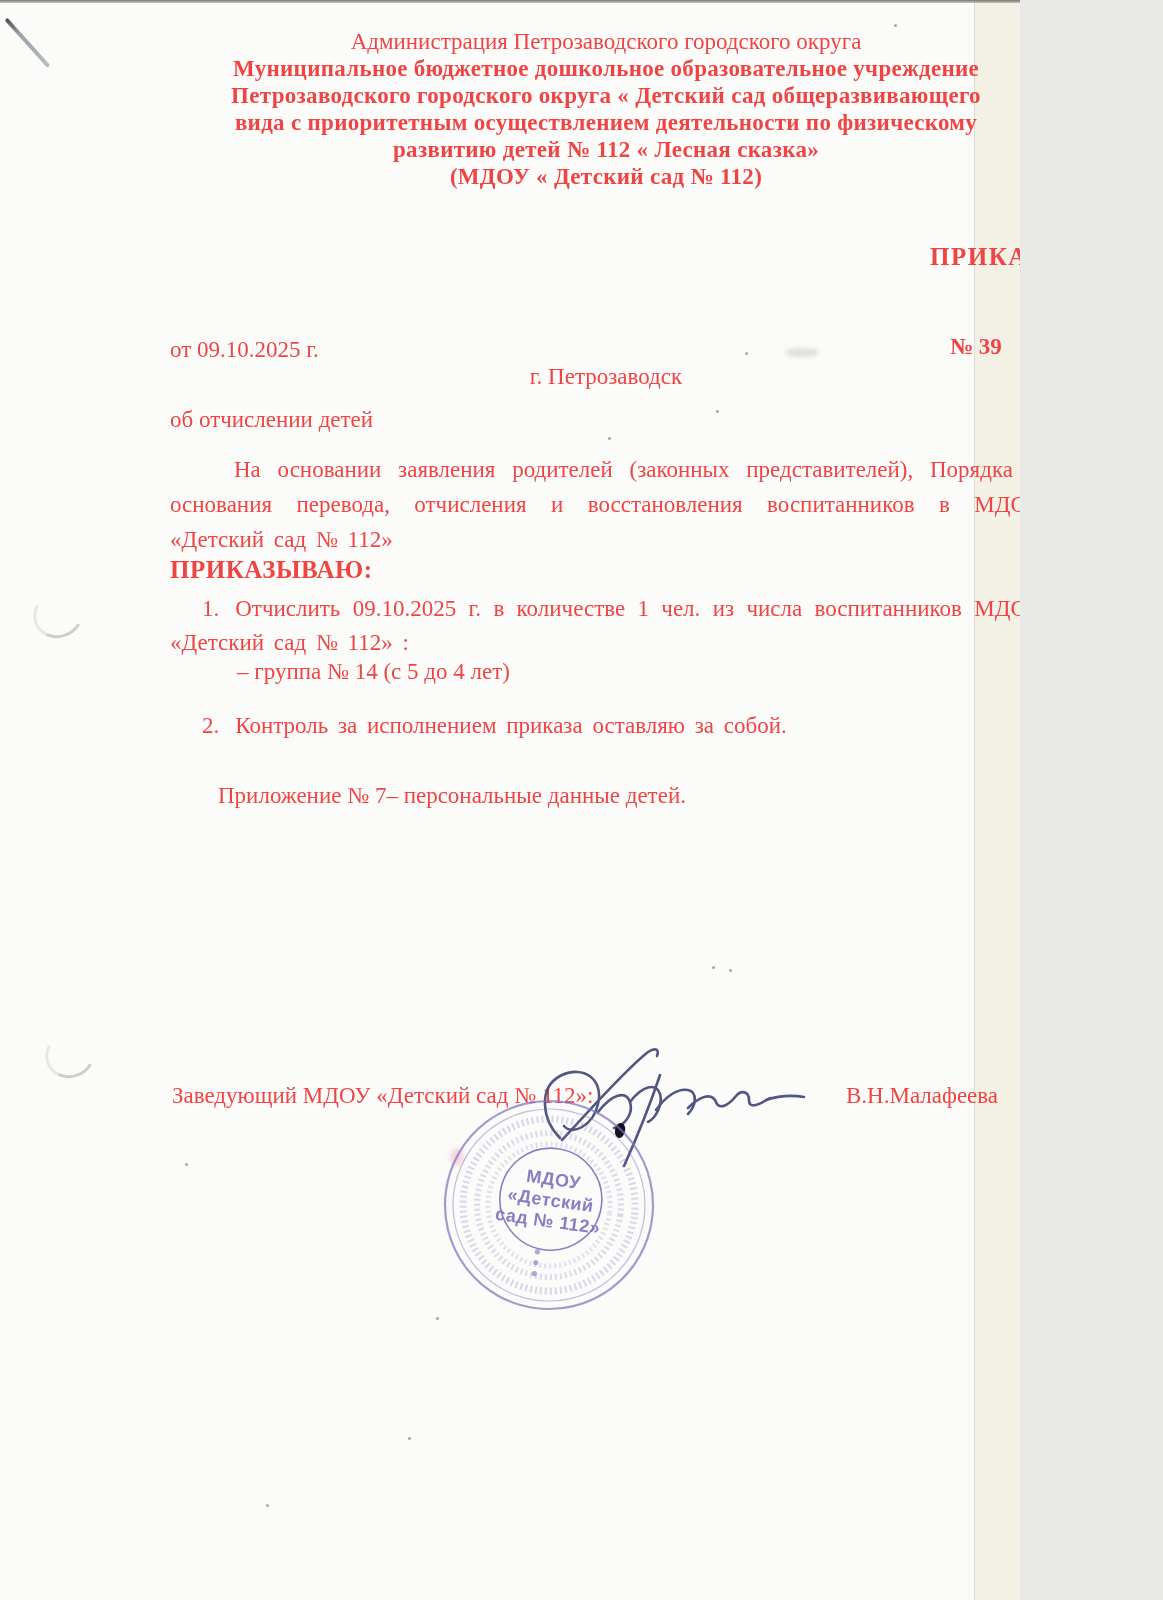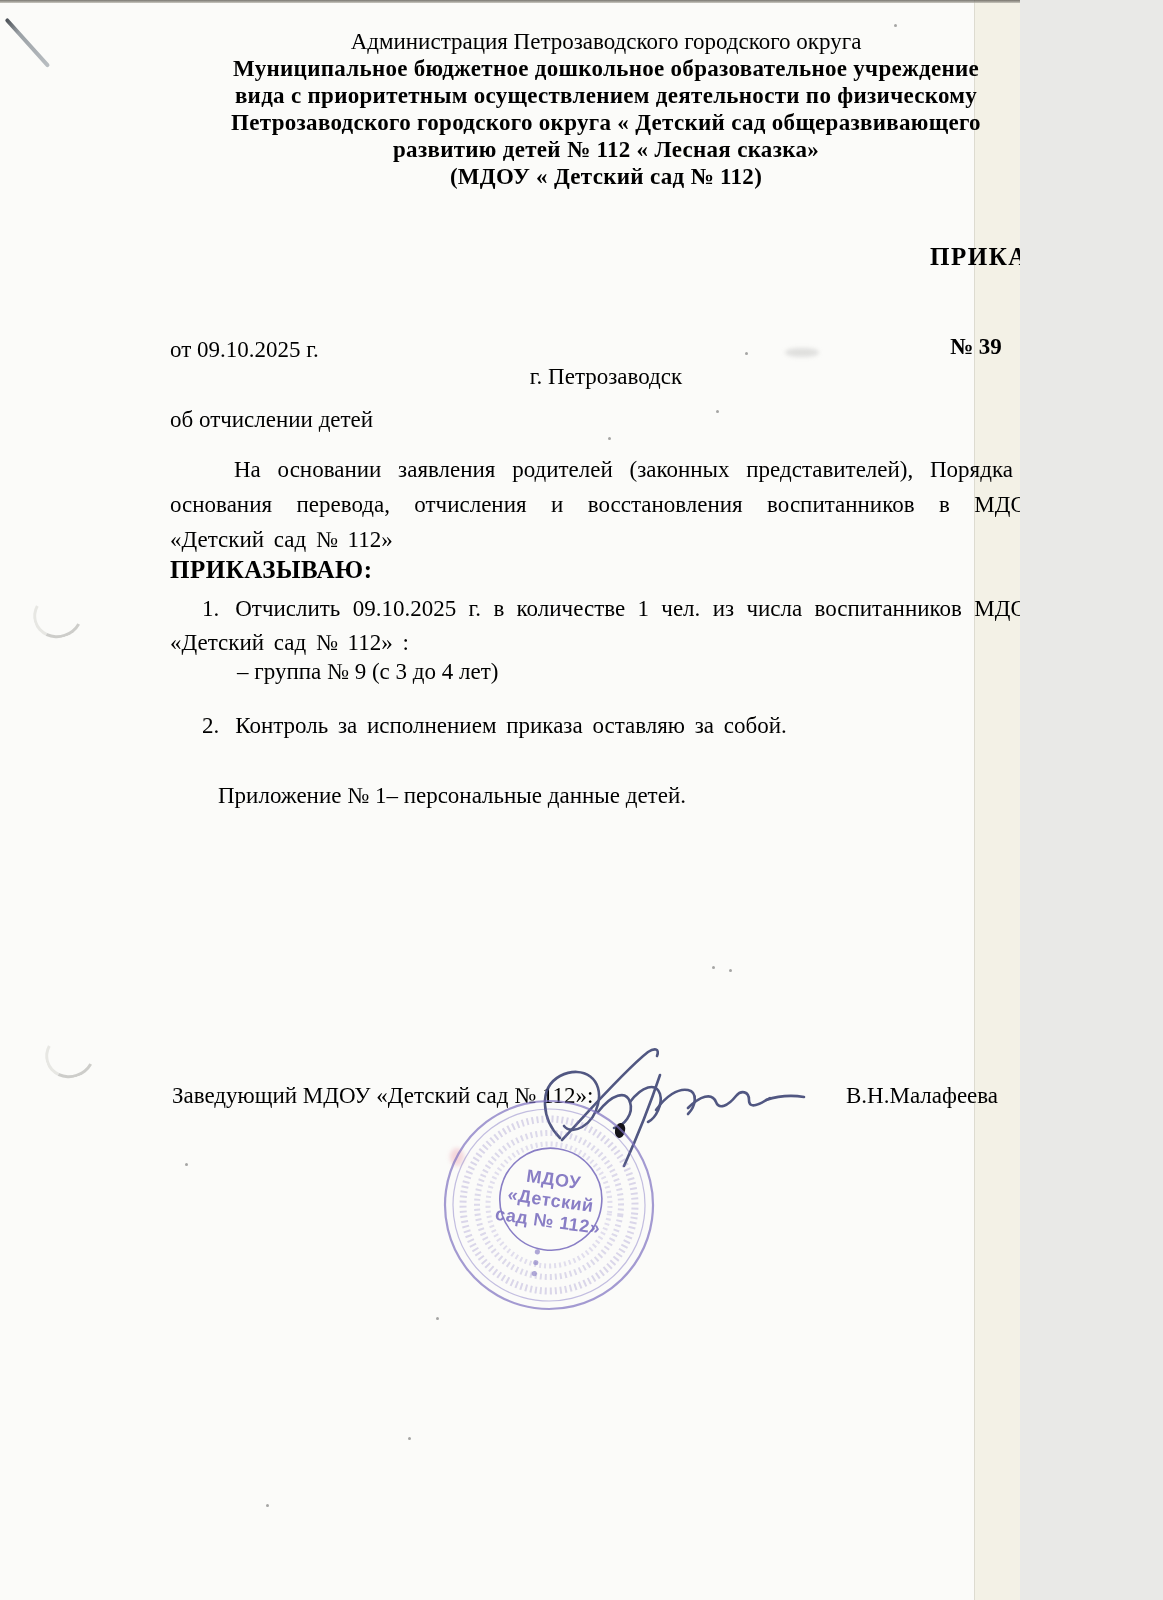--- a/index.html
+++ b/index.html
@@ -3,21 +3,21 @@
 <meta charset="utf-8">
 <style>
   html,body{margin:0;padding:0;}
   body{
     width:1163px;height:1600px;
     font-family:"Liberation Serif","DejaVu Serif",serif;
     background:#e9e9e7;
   }
   .page{
     position:relative;width:1020px;height:1600px;overflow:hidden;
-    background:#fbfbf9;color:#000000;
+    background:#fbfbf9;color:#ef4444;
   }
   
   .right-strip{
     position:absolute;top:0;right:0;width:45px;height:1600px;
     background:#f3f1e6;border-left:1px solid #dddbd0;
   }
   .top-edge{
     position:absolute;top:0;left:0;width:1120px;height:3px;
     background:linear-gradient(#4f4c45,#b9b7ae);opacity:.75;
   }
@@ -90,44 +90,44 @@
   <div class="speck" style="left:436px;top:1317px;width:3px;height:3px;"></div>
   <div class="speck" style="left:185px;top:1163px;width:3px;height:3px;"></div>
   <div class="speck" style="left:266px;top:1504px;width:3px;height:3px;"></div>
   <div class="speck" style="left:408px;top:1437px;width:3px;height:3px;"></div>
   <div class="smudge" style="left:785px;top:348px;width:34px;height:9px;background:rgba(150,150,150,.28);"></div>
   <div class="smudge" style="left:450px;top:1148px;width:14px;height:18px;background:rgba(228,122,142,.28);"></div>
 
   <div class="col header-block">
     <div>Администрация  Петрозаводского  городского  округа</div>
     <div class="b">Муниципальное  бюджетное дошкольное  образовательное  учреждение</div>
+    <div class="b">Петрозаводского городского  округа   « Детский  сад  общеразвивающего</div>
     <div class="b">вида  с приоритетным  осуществлением  деятельности   по физическому</div>
-    <div class="b">Петрозаводского городского  округа   « Детский  сад  общеразвивающего</div>
     <div class="b">развитию  детей  №  112 « Лесная  сказка»</div>
     <div class="b">(МДОУ « Детский  сад  №  112)</div>
   </div>
 
   <div class="col doc-title">ПРИКАЗ</div>
   <div class="col date-line">от  09.10.2025 г.</div>
   <div class="doc-number">№ 39</div>
   <div class="col city-line">г. Петрозаводск</div>
   <div class="col subject-line">об отчислении детей</div>
 
   <div class="col preamble">На основании заявления родителей (законных представителей), Порядка и основания перевода, отчисления и восстановления воспитанников в МДОУ «Детский сад №&nbsp;112»</div>
   <div class="col orders-heading">ПРИКАЗЫВАЮ:</div>
 
   <div class="col order-item item1">
     <span class="marker">1.</span><span>Отчислить 09.10.2025 г. в количестве 1 чел. из числа воспитанников МДОУ «Детский сад №&nbsp;112» :</span>
   </div>
-  <div class="item-sub" style="position:absolute;">– группа № 9 (с 3 до  4 лет)</div>
+  <div class="item-sub" style="position:absolute;">– группа № 14 (с 5 до  4 лет)</div>
   <div class="col order-item item2">
     <span class="marker">2.</span><span>Контроль за исполнением приказа оставляю за собой.</span>
   </div>
 
-  <div style="position:absolute;" class="attachment">Приложение № 1– персональные данные детей.</div>
+  <div style="position:absolute;" class="attachment">Приложение № 7– персональные данные детей.</div>
 
   <div class="sig-label">Заведующий  МДОУ «Детский сад № 112»:</div>
   <div class="sig-name">В.Н.Малафеева</div>
 
   <svg class="sig-svg" width="290" height="140" viewBox="0 0 290 140">
     <g fill="none" stroke="#434a78" stroke-width="2.6" stroke-linecap="round" opacity="0.92">
 
       <path d="M 42,100 C 70,70 105,30 128,12 C 134,8 140,8 137,16"></path>
 
       <path d="M 40,98 C 22,80 18,48 40,36 C 64,24 84,40 78,64 C 73,86 52,96 44,86"></path>

